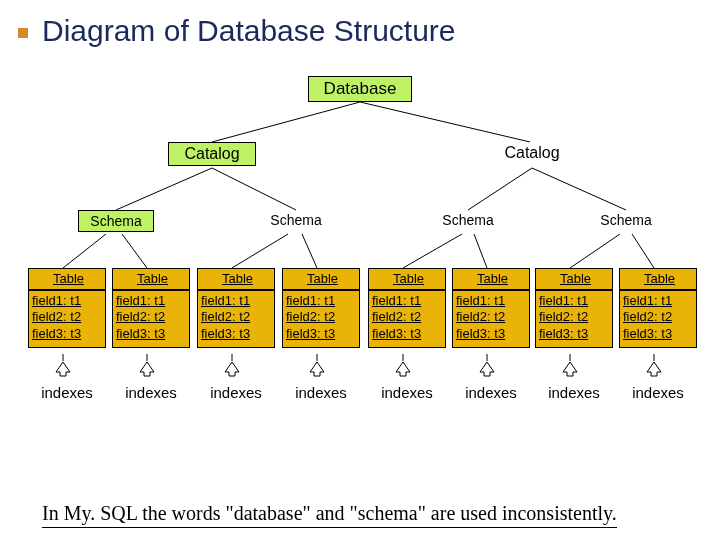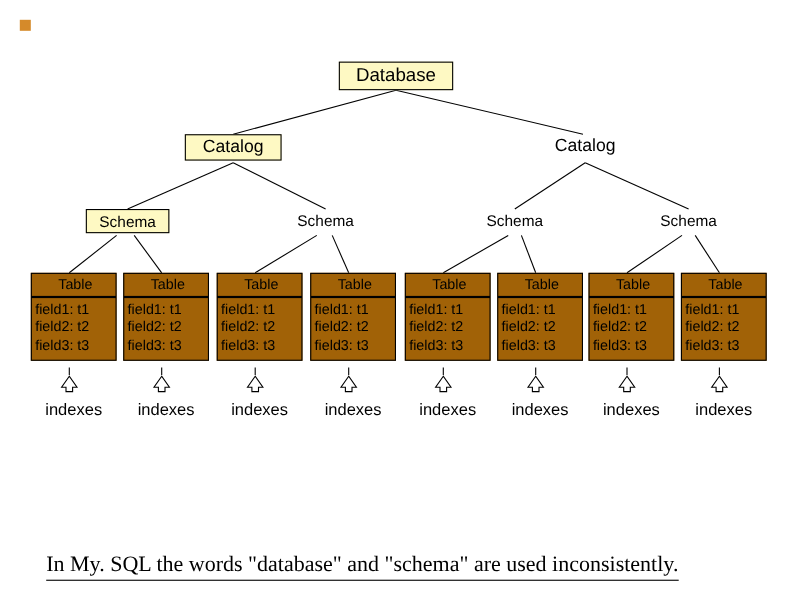--- a/index.html
+++ b/index.html
@@ -19,39 +19,40 @@
   width:10px;height:10px;background:#d58a2a;margin-right:14px;margin-top:4px;
 }
 .title{
   font-size:30px;color:#1a2a5a;font-weight:400;
 }
 .stage{position:relative;width:720px;height:430px}
 
 .box{
   position:absolute;
   border:1px solid #000;
-  background:#fef9c3;
+  background:#bef264;
   text-align:center;
   font-size:17px;
   padding:2px 0;
   box-sizing:border-box;
 }
 .small{font-size:16px}
 .tiny{font-size:14px}
 .noborder{border:none;background:transparent}
 
 .cell{
   position:absolute;
   border:1px solid #000;
-  background:#a16207;
+  background:#eab308;
   font-size:13px;
   line-height:1.25;
   padding:2px 0 2px 3px;
   box-sizing:border-box;
   text-align:left;
+  text-decoration:underline;
 }
 .cell.header{font-weight:400;text-align:center}
 
 .idx{
   position:absolute;
   font-size:15px;
   text-align:center;
 }
 
 .footnote{
@@ -63,20 +64,21 @@
   padding-bottom:2px;
 }
 
 svg{position:absolute;left:0;top:0;pointer-events:none}
 </style>
 </head>
 <body>
 
 <div class="title-bar">
   <div class="bullet"></div>
+  <div class="title">Diagram of Database Structure</div>
 </div>
 
 <div class="stage">
 
   <svg width="720" height="430">
     <g stroke="#000" stroke-width="1" fill="none">
       <line x1="360" y1="44" x2="212" y2="84"></line>
       <line x1="360" y1="44" x2="530" y2="84"></line>
       <line x1="212" y1="110" x2="116" y2="152"></line>
       <line x1="212" y1="110" x2="296" y2="152"></line>

